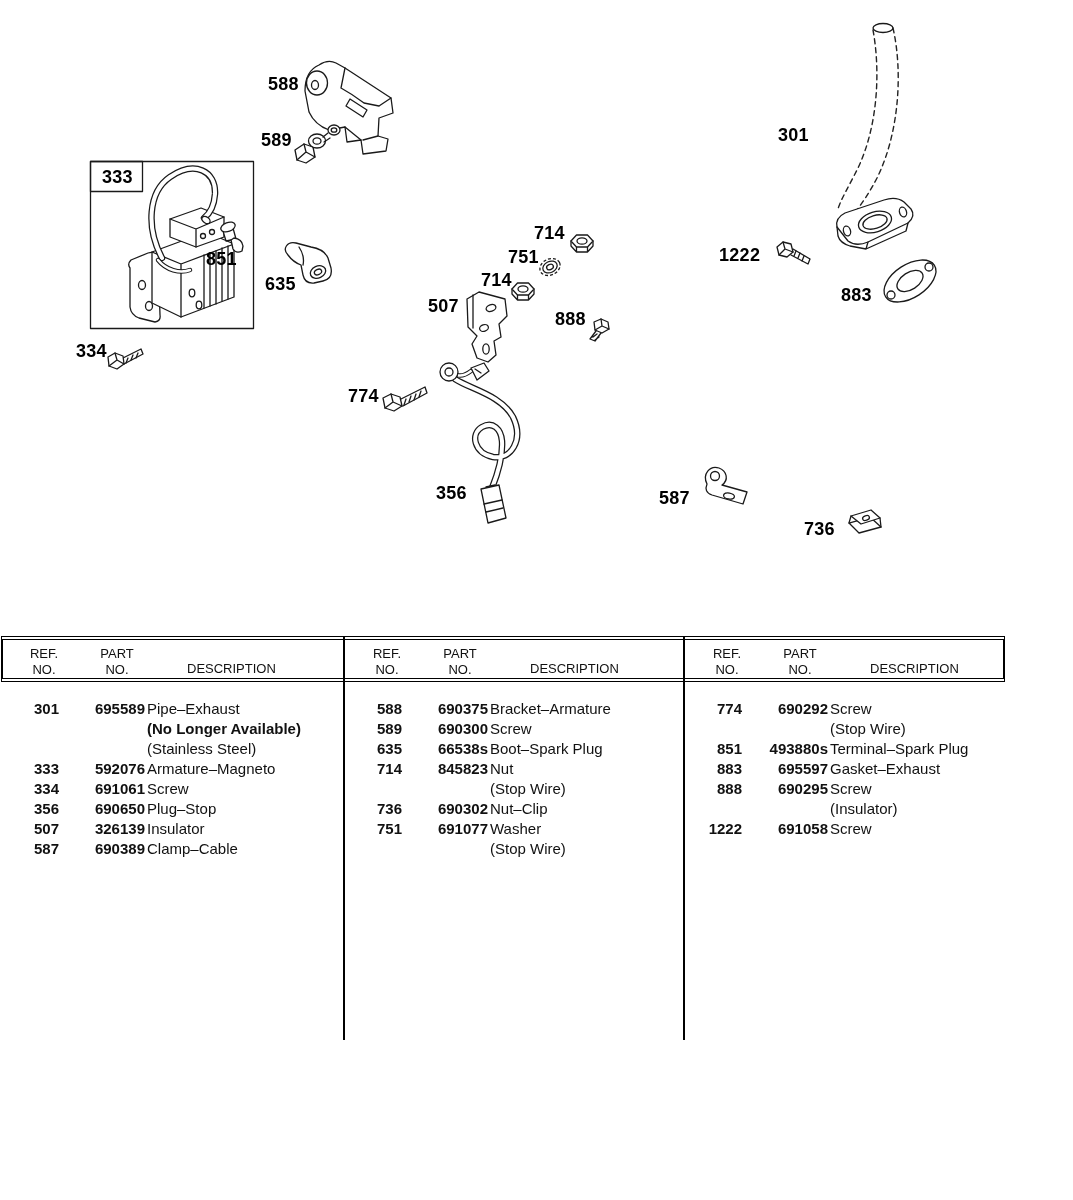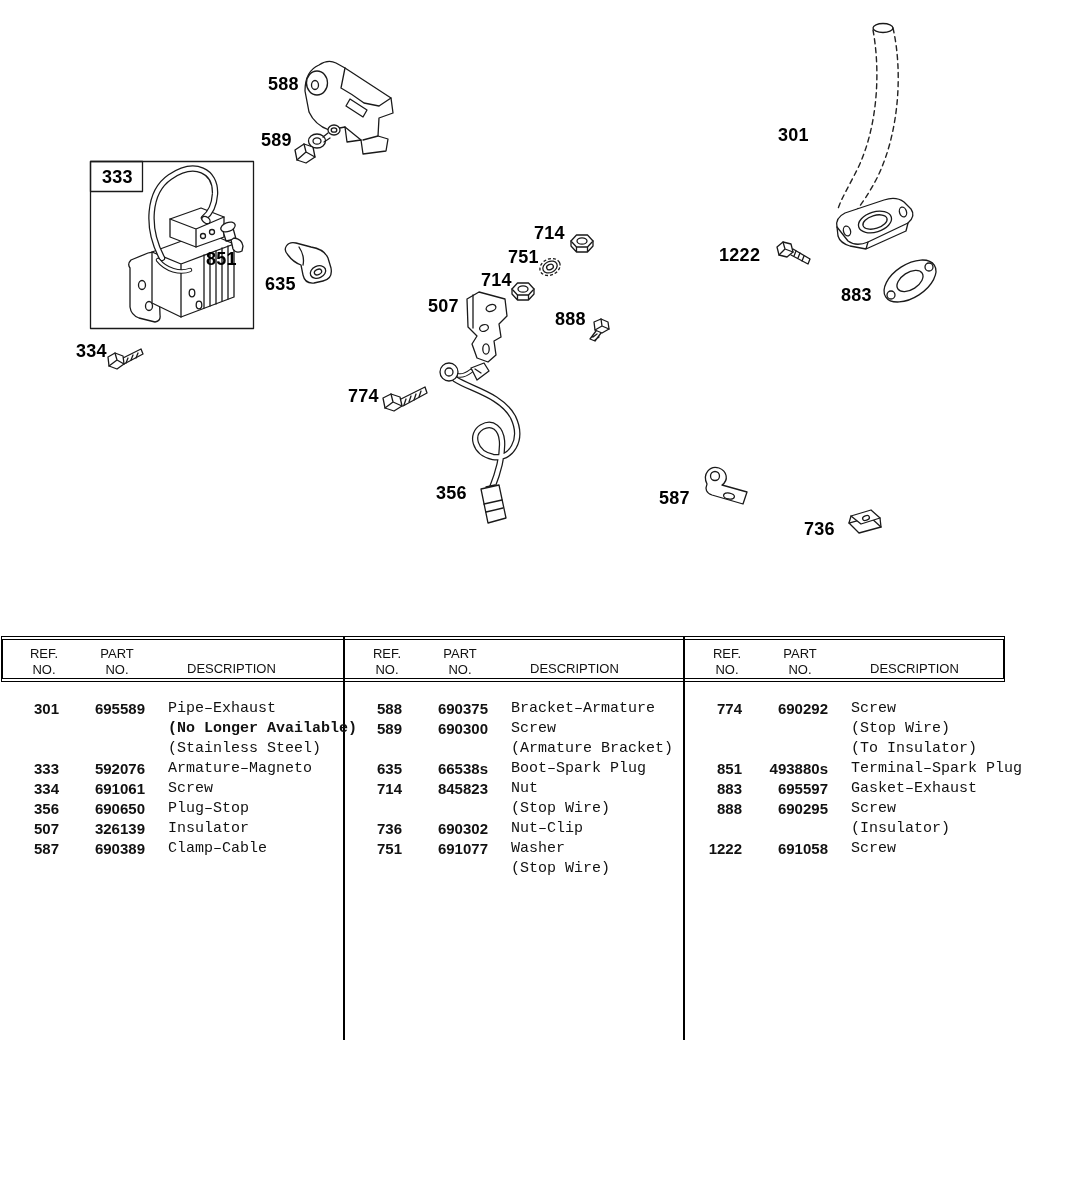--- a/index.html
+++ b/index.html
@@ -20,21 +20,21 @@
       border-left:2px solid #000;border-right:2px solid #000;}
   .vline{position:absolute;top:636px;width:2px;height:564px;background:#000;}
   .sec-h{position:absolute;top:642px;height:36px;display:grid;grid-template-columns:82px 64px 1fr;
       align-items:end;font-size:13px;line-height:16px;}
   .hc{text-align:center;}
   .hd{padding-left:38px;padding-bottom:1px;}
   .sec-rows{position:absolute;top:699px;}
   .prow{display:grid;grid-template-columns:56px 86px 1fr;height:20px;font-size:15px;line-height:20px;}
   .cr{text-align:right;font-weight:bold;}
   .cp{text-align:right;font-weight:bold;}
-  .cd{padding-left:23px;white-space:nowrap;font-family:Liberation Mono, monospace;}
+  .cd{padding-left:2px;white-space:nowrap;}
   .bold{font-weight:bold;}
 </style>
 </head>
 <body>
 
 <div class="page">
 
   <svg class="diagram" width="1073" height="630" viewBox="0 0 1073 630">
 
     <g>
@@ -278,25 +278,20 @@
         <span class="cr">588</span>
         <span class="cp">690375</span>
         <span class="cd">Bracket–Armature</span>
       </div>
     <div class="prow">
         <span class="cr">589</span>
         <span class="cp">690300</span>
         <span class="cd">Screw</span>
       </div>
     <div class="prow">
-        <span class="cr"></span>
-        <span class="cp"></span>
-        <span class="cd">(Armature Bracket)</span>
-      </div>
-    <div class="prow">
         <span class="cr">635</span>
         <span class="cp">66538s</span>
         <span class="cd">Boot–Spark Plug</span>
       </div>
     <div class="prow">
         <span class="cr">714</span>
         <span class="cp">845823</span>
         <span class="cd">Nut</span>
       </div>
     <div class="prow">
@@ -326,25 +321,20 @@
         <span class="cr">774</span>
         <span class="cp">690292</span>
         <span class="cd">Screw</span>
       </div>
     <div class="prow">
         <span class="cr"></span>
         <span class="cp"></span>
         <span class="cd">(Stop Wire)</span>
       </div>
     <div class="prow">
-        <span class="cr"></span>
-        <span class="cp"></span>
-        <span class="cd">(To Insulator)</span>
-      </div>
-    <div class="prow">
         <span class="cr">851</span>
         <span class="cp">493880s</span>
         <span class="cd">Terminal–Spark Plug</span>
       </div>
     <div class="prow">
         <span class="cr">883</span>
         <span class="cp">695597</span>
         <span class="cd">Gasket–Exhaust</span>
       </div>
     <div class="prow">

